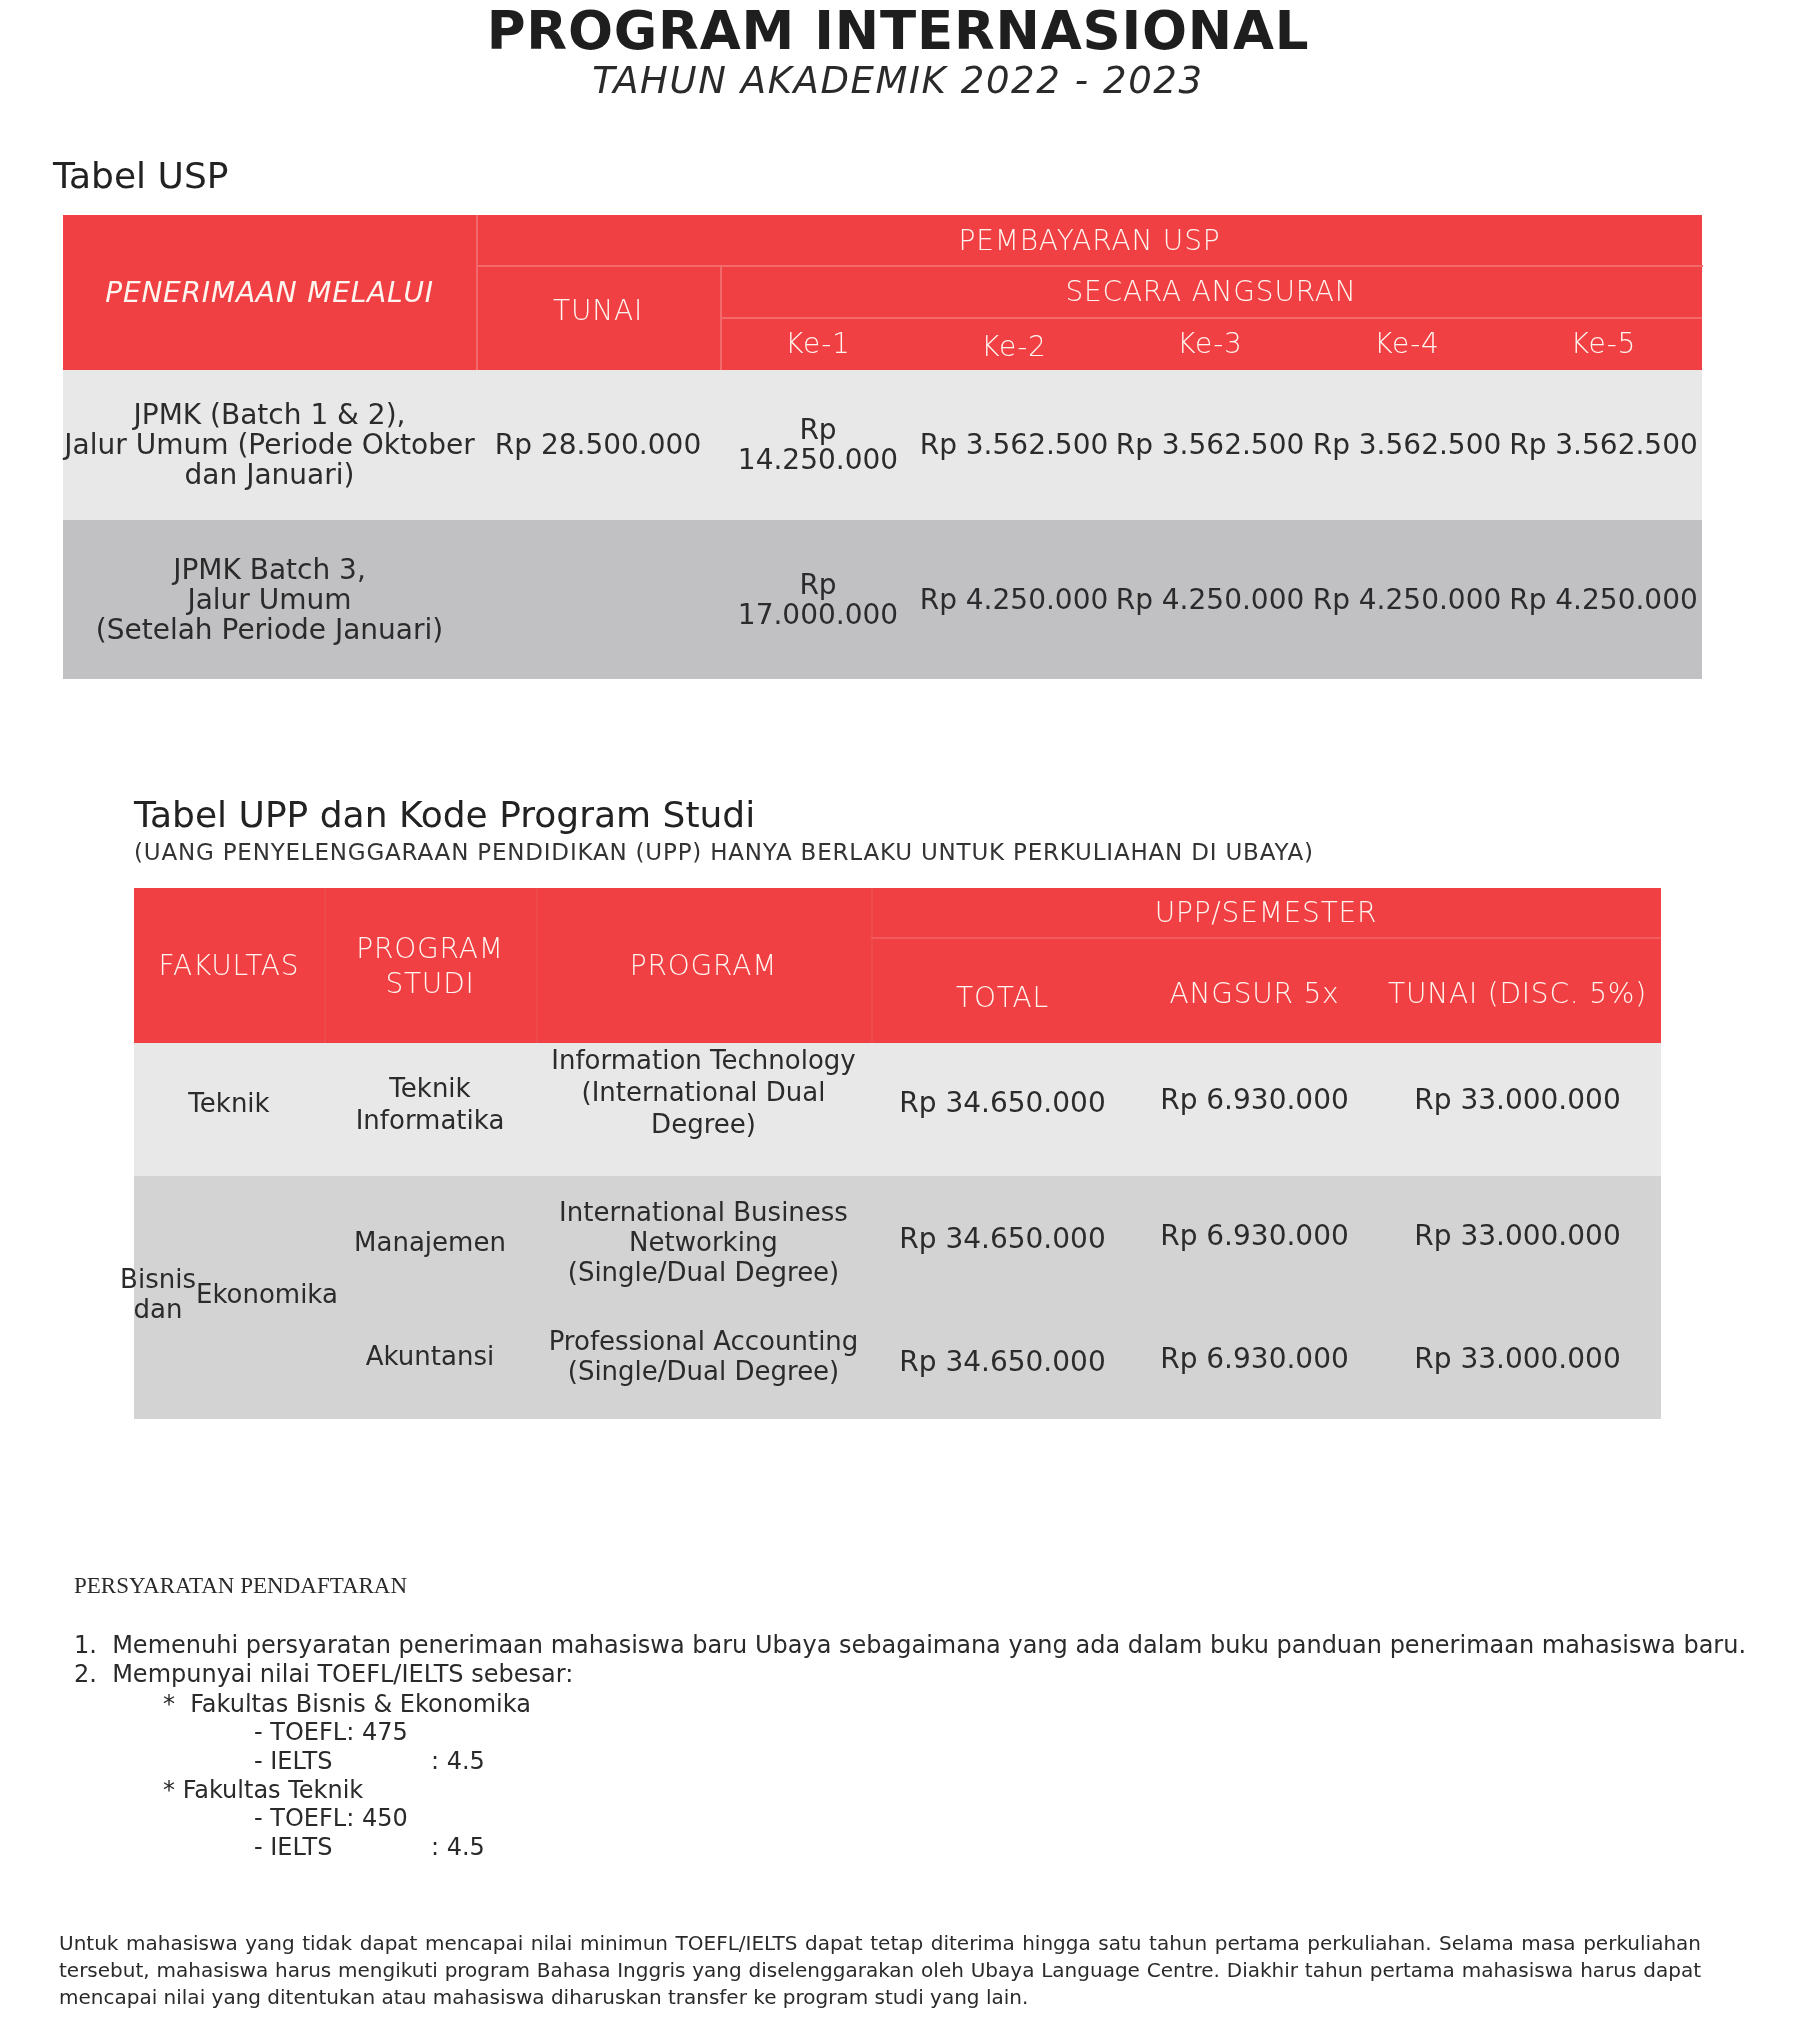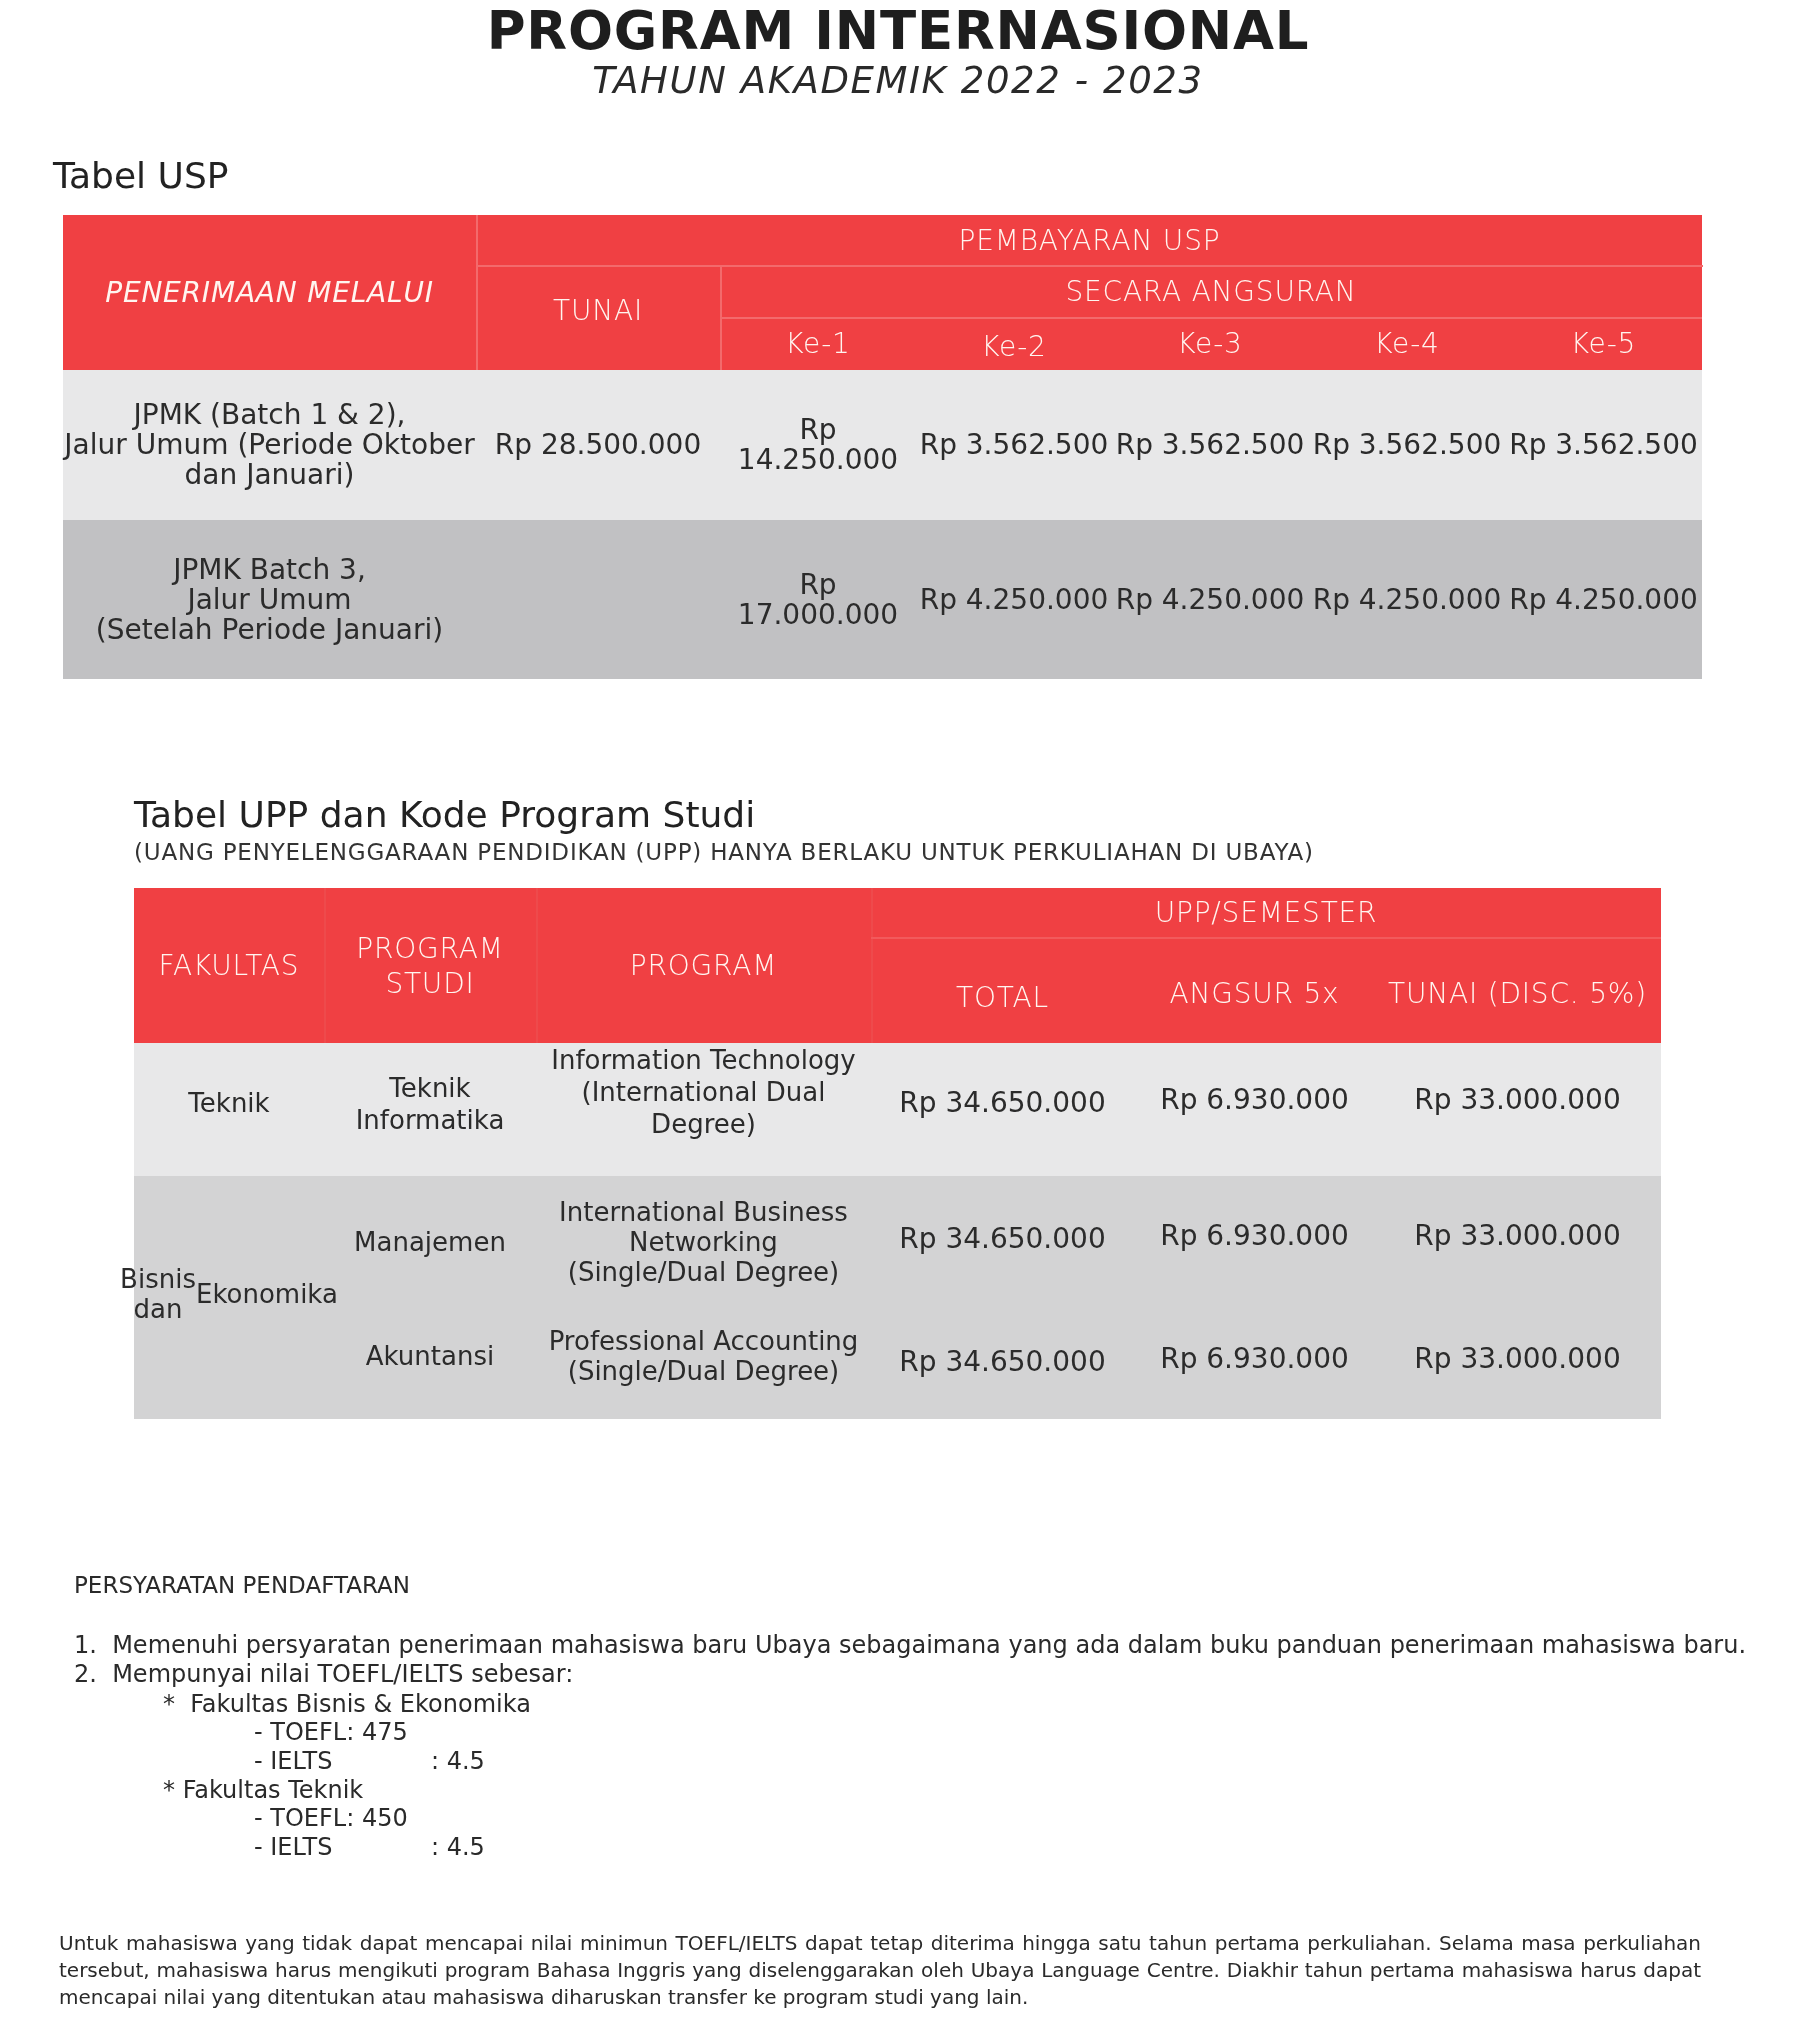--- a/index.html
+++ b/index.html
@@ -15,21 +15,21 @@
   .section-sub { font-size:23px; color:#333; letter-spacing:0.8px; line-height:29px; }
 
   .red { background:#f04043; color:#fff5f0; }
   .cell { position:absolute; display:flex; align-items:center; justify-content:center;
           text-align:center; box-sizing:border-box; }
   .hcell { font-size:28px; letter-spacing:0.8px; font-weight:300; }
   .dcell { font-size:28px; line-height:30px; color:#2b2b2b; }
   .vline { position:absolute; width:1.6px; background:#f36a6c; }
   .hline { position:absolute; height:1.6px; background:#f36a6c; }
 
-  .req-title { font-size:23px; color:#2a2a2a; line-height:29px; }
+  .req-title { font-size:23px; color:#2a2a2a; line-height:29px;font-family:Liberation Serif, serif; }
   .req-line { font-size:24px; color:#2a2a2a; line-height:29px; white-space:pre; }
   .note { font-size:20px; color:#2a2a2a; line-height:27px; text-align:justify;
           text-align-last:left; }
 </style>
 </head>
 <body>
 
 <div class="abs title">PROGRAM INTERNASIONAL</div>
 <div class="abs subtitle">TAHUN AKADEMIK 2022 - 2023</div>
 

